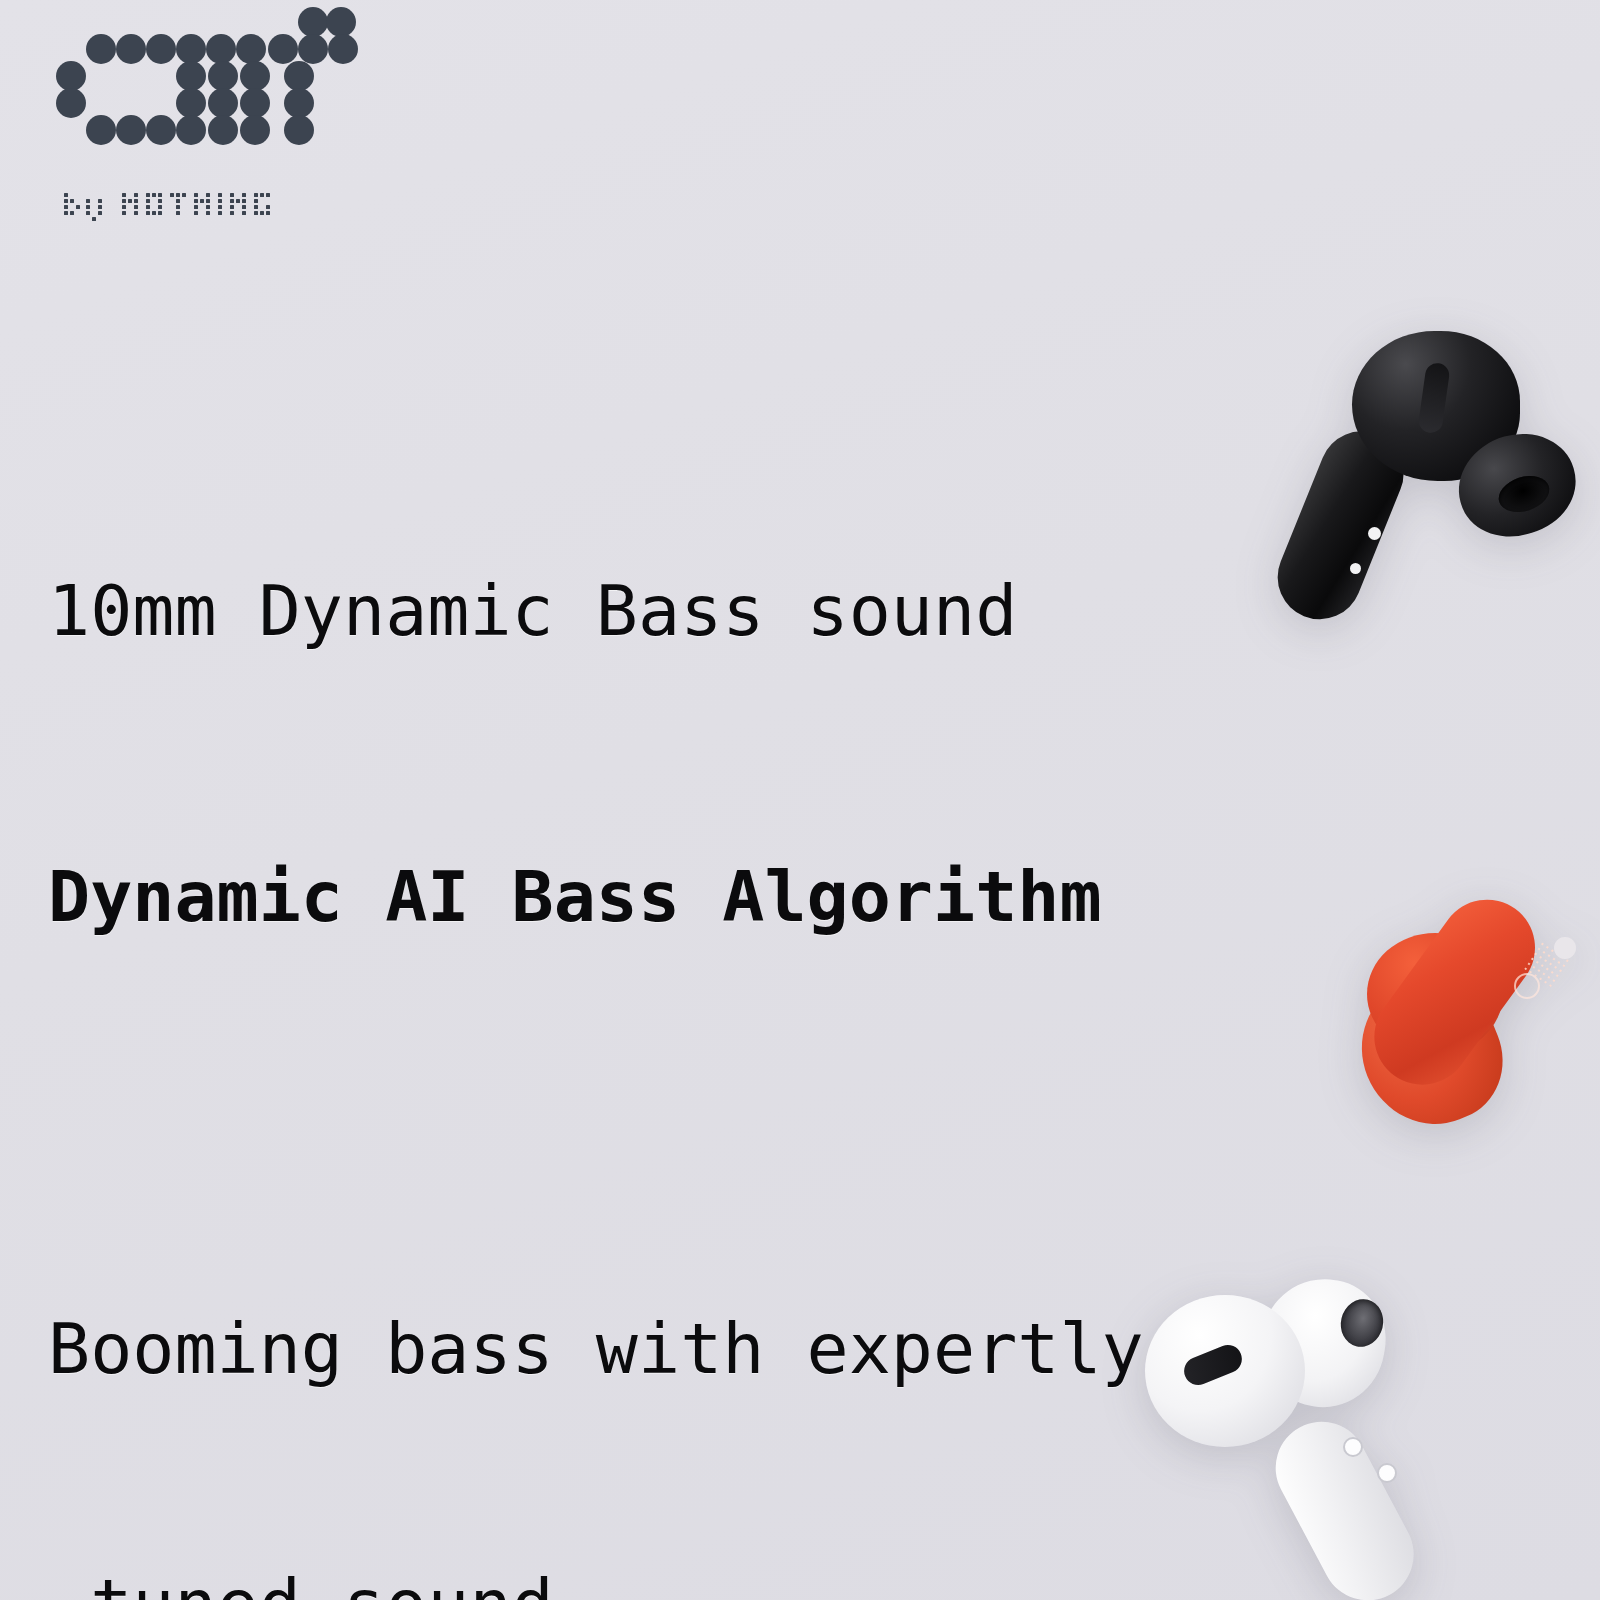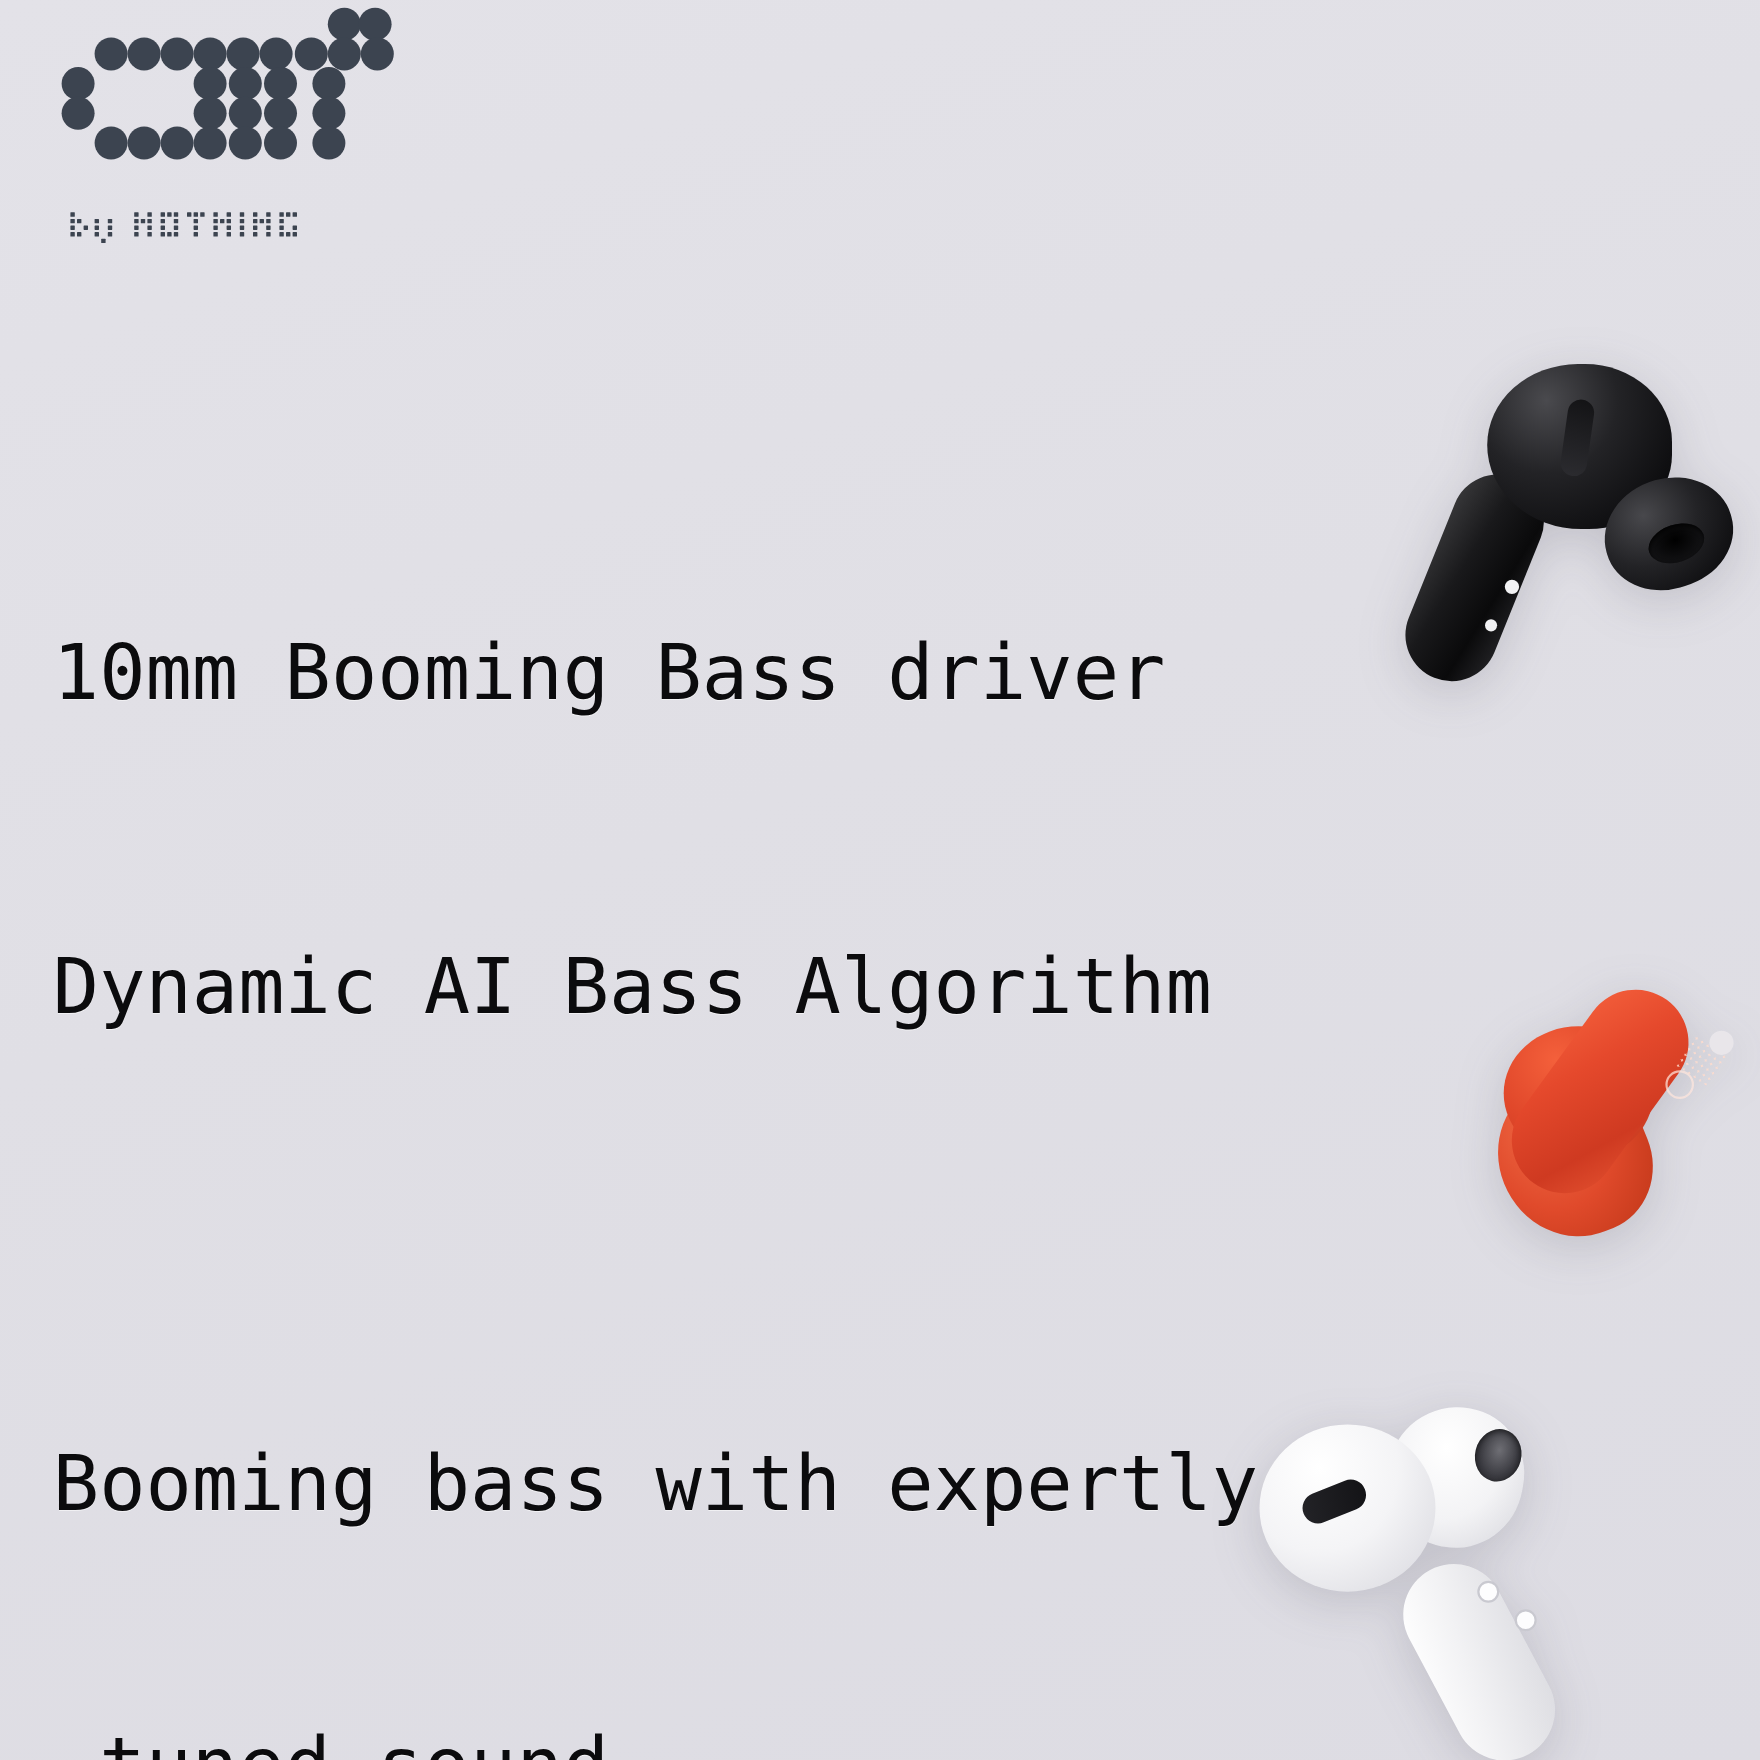--- a/index.html
+++ b/index.html
@@ -70,21 +70,21 @@
     color: #0b0b0d;
     font-family: "DejaVu Sans Mono", monospace;
     font-weight: 400;
     letter-spacing: 0px;
     white-space: pre;
     line-height: 1.0;
     text-shadow: 0 1px 0 rgba(255,255,255,0.55);
   }
   #copy-1 { top: 296px; font-size: 70px; }
   #copy-2 { top: 576px; font-size: 70px; }
-  #copy-3 { top: 862px; font-size: 70px; }
+  #copy-3 { top: 862px; font-size: 70px; font-weight: bold; }
   #copy-4 { top: 1136px; font-size: 70px; line-height: 1.22; }
 
   
   .bud {
     position: absolute;
     filter: drop-shadow(0 10px 22px rgba(60,60,80,0.18));
   }
 
   
   #bud-black { left: 1300px; top: 325px; width: 300px; height: 300px; }
@@ -359,21 +359,21 @@
       <span class="mini-dot" style="left:190px; top:12px;"></span>
       <span class="mini-dot" style="left:202px; top:12px;"></span>
       <span class="mini-dot" style="left:190px; top:18px;"></span>
       <span class="mini-dot" style="left:196px; top:18px;"></span>
       <span class="mini-dot" style="left:202px; top:18px;"></span>
 
       <span class="sub-fallback">by NOTHING</span>
     </div>
   </div>
 
-  <div class="copy" id="copy-2">10mm Booming Bass driver</div>
+  <div class="copy" id="copy-2">10mm Dynamic Bass sound</div>
   <div class="copy" id="copy-3">Dynamic AI Bass Algorithm</div>
   <div id="copy-4" class="copy">
     <div>Booming bass with expertly-</div>
     <div>-tuned sound</div>
   </div>
 
   <div class="bud" id="bud-black">
     <div class="stem"></div>
     <div class="body"></div>
     <div class="slot"></div>

